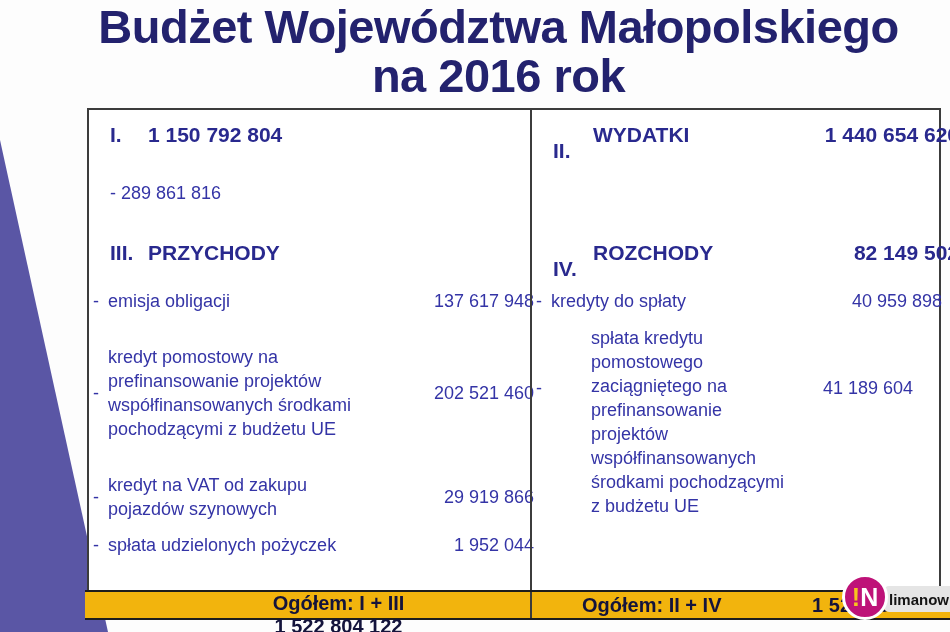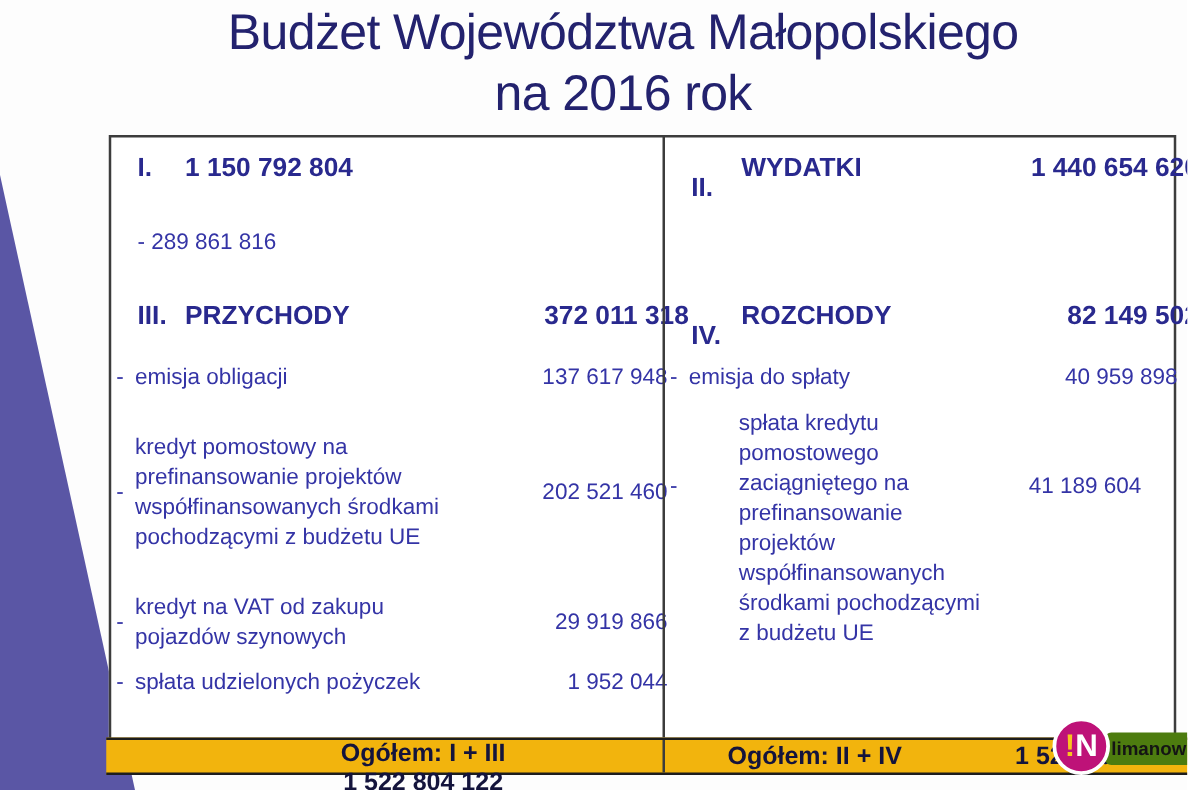--- a/index.html
+++ b/index.html
@@ -9,21 +9,21 @@
   }
   
   .wedge {
     position:absolute; left:0; top:140px; width:108px; height:492px;
     background:var(--wedge,#5a56a5);
     clip-path:polygon(0 0, 100% 100%, 0 100%);
     z-index:0;
   }
   .title {
     position:absolute; left:0; right:0; top:2px; text-align:center;
-    font-size:40px; line-height:49px; font-weight:normal;
+    font-size:47px; line-height:49px; font-weight:bold;
     color:var(--title,#23226e); letter-spacing:-0.5px; z-index:1;padding-left:47px;
   }
   .frame {
     position:absolute; left:87px; top:108px; width:854px; height:512px;
     box-sizing:border-box; border:2px solid #3c3c3c; background:#ffffff; z-index:1;
   }
   .vdivider {
     position:absolute; left:530px; top:108px; width:2px; height:482px;
     background:#3c3c3c; z-index:3;
   }
@@ -56,21 +56,21 @@
     display:flex; justify-content:space-between; align-items:center;
     box-sizing:border-box; font-weight:bold; font-size:20px;
     color:var(--band-text,#14143c);
   }
   .band-left  { width:447px; border-right:2px solid #3c3c3c; padding:0 6px 0 68px;flex-direction:column; }
   .band-right { flex:1; padding:0 10px 0 50px; }
   
   .logo { position:absolute; left:0; top:0; z-index:5; }
   .logo-text-bg {
     position:absolute; left:884px; top:586px; width:66px; height:26px;
-    background:#4d7c0f; border-radius:5px 0 0 5px;
+    background:#e5e5e5; border-radius:5px 0 0 5px;
     display:flex; align-items:center; padding-left:5px; box-sizing:border-box;
   }
   .logo-site { font-weight:bold; font-size:15px; color:#141414; white-space:nowrap; }
   .logo-circle {
     position:absolute; left:842px; top:574px; width:40px; height:40px;
     background:var(--logo-circle,#be1278); border:3px solid #ffffff; border-radius:50%;
     display:flex; align-items:center; justify-content:center;
     font-weight:bold; font-size:25px; line-height:1;
   }
   .logo-ex { color:#f7c51e; }
@@ -96,21 +96,20 @@
     <span class="val">1 150 792 804</span>
   </div>
 
   <div class="r colL pL21 prS" style="top:180px;height:26px;">
     <span class="val">- 289 861 816</span>
   </div>
 
   <div class="r colL hdr pL21 prS" style="top:238px;height:30px;">
     <span class="idx">III.</span>
     <span class="lbl">PRZYCHODY</span>
-    <span class="val">372 011 318</span>
   </div>
 
   <div class="r colL pL4 prS" style="top:288px;height:26px;">
     <span class="bullet">-</span>
     <span class="lbl">emisja obligacji</span>
     <span class="val">137 617 948</span>
   </div>
 
   <div class="r colL pL4 prS" style="top:342px;height:102px;">
     <span class="bullet">-</span>
@@ -141,21 +140,21 @@
   </div>
 
   <div class="r colR hdr pL21 prR" style="top:238px;height:30px;">
     <span class="idxR">IV.</span>
     <span class="lbl">ROZCHODY</span>
     <span class="val">82 149 502</span>
   </div>
 
   <div class="r colR pL4 prR" style="top:288px;height:26px;">
     <span class="bullet">-</span>
-    <span class="lbl">emisja do spłaty</span>
+    <span class="lbl">kredyty do spłaty</span>
     <span class="val">40 959 898</span>
   </div>
 
   <div class="r colR pL4 prR topAlign" style="top:326px;height:192px;">
     <span class="bullet off48">-</span>
     <span class="lbl" style="flex:none;width:232px;margin-left:40px;">spłata kredytu
 pomostowego
 zaciągniętego na
 prefinansowanie
 projektów

